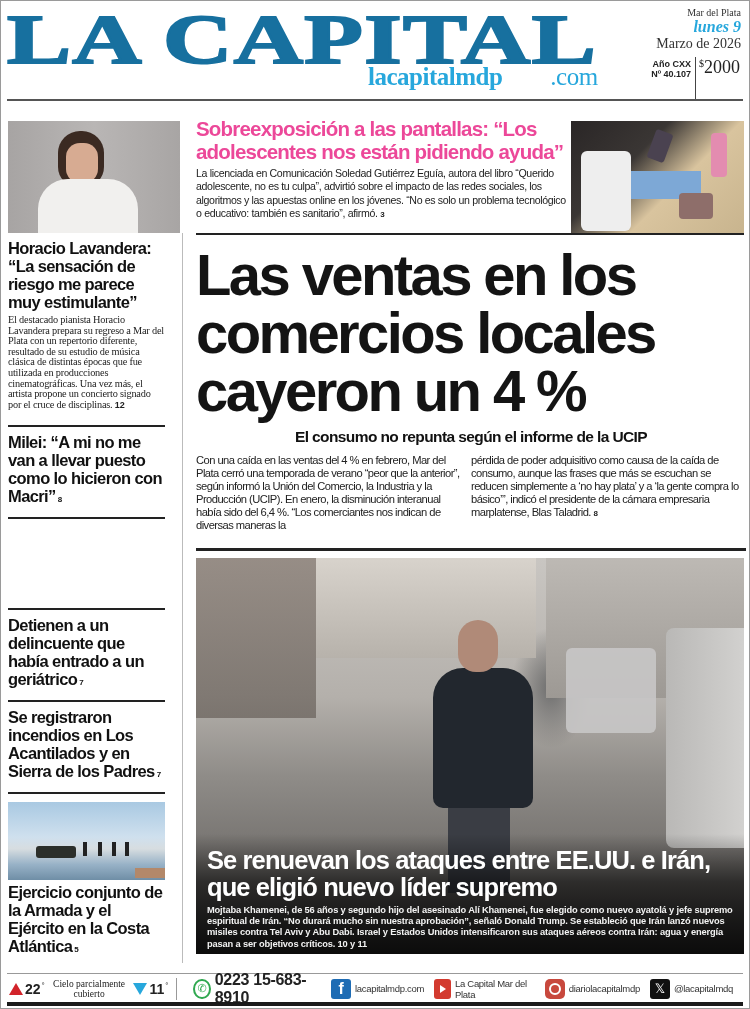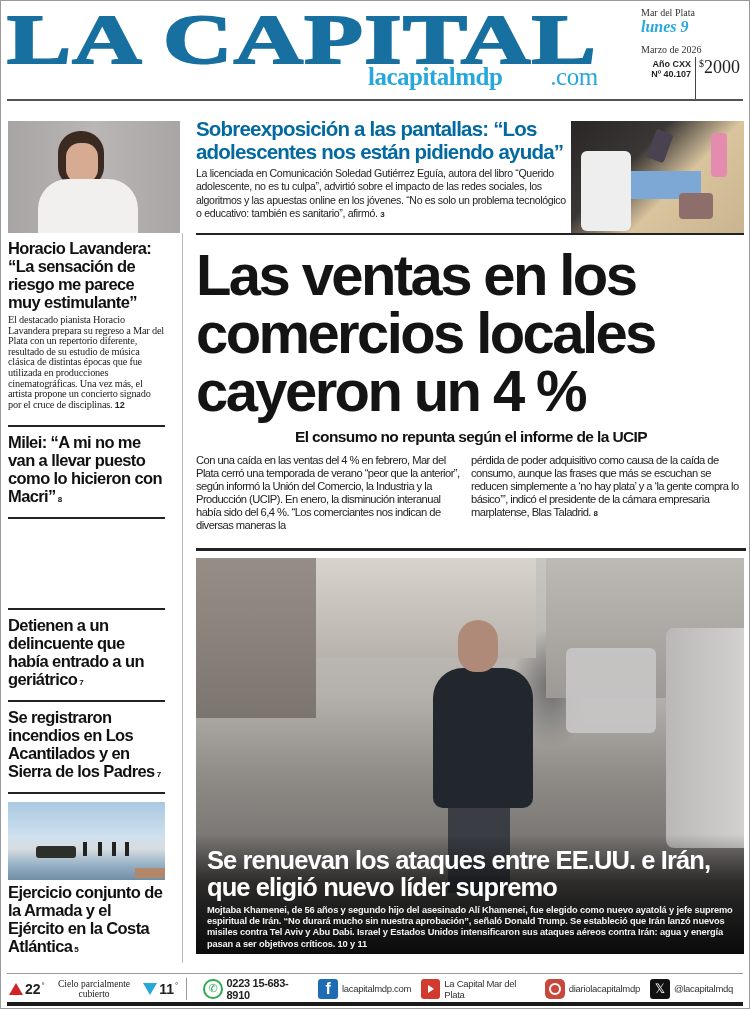--- a/index.html
+++ b/index.html
@@ -4,41 +4,41 @@
 <style>
   * { box-sizing: border-box; margin: 0; padding: 0; }
   html, body { width: 750px; height: 1009px; background: #ffffff; overflow: hidden; }
   body { font-family: "Liberation Sans", sans-serif; color: #111; position: relative; }
   .page { position: absolute; left: 0; top: 0; width: 750px; height: 1009px; border: 1px solid #9a9a9a; }
 
   
   .logo { position: absolute; left: 6px; top: 4px; font-family: "Liberation Serif", "DejaVu Serif", serif; font-weight: 900; font-size: 70px; letter-spacing: 1px; color: #17709f; line-height: 70px; transform: scaleX(1.37); transform-origin: left top; white-space: nowrap; -webkit-text-stroke: 2px #17709f; }
   .site-url { position: absolute; left: 367px; top: 62px; font-family: "Liberation Serif", serif; font-weight: bold; font-size: 25px; color: #27a7dc; letter-spacing: -0.5px; }
   .site-url .tld { font-weight: normal; margin-left: 48px; }
-  .dateblock { position: absolute; left: 640px; top: 6px; width: 100px; text-align: left; font-family: "Liberation Serif", serif; }
+  .dateblock { position: absolute; left: 640px; top: 6px; width: 100px; text-align: right; font-family: "Liberation Serif", serif; }
   .dateblock .city { font-size: 10px; color: #333; }
   .dateblock .day { font-size: 16px; color: #27a7dc; font-style: italic; font-weight: bold; line-height: 18px; }
-  .dateblock .month { font-size: 10px; color: #333; margin-top: 8px; }
+  .dateblock .month { font-size: 14px; color: #333; }
   .issue { position: absolute; left: 648px; top: 58px; font-family: "Liberation Sans", sans-serif; font-size: 9px; font-weight: bold; color: #222; line-height: 10px; text-align: right; width: 42px; }
   .issue-divider { position: absolute; left: 694px; top: 56px; width: 1px; height: 42px; background: #444; }
   .price { position: absolute; left: 698px; top: 56px; font-family: "Liberation Serif", serif; font-size: 18px; color: #222; }
   .price sup { font-size: 10px; vertical-align: 6px; }
   .mast-rule { position: absolute; left: 6px; top: 98px; width: 736px; height: 2px; background: #555; }
   .photo { position: absolute; overflow: hidden; }
   .left-photo { left: 7px; top: 120px; width: 172px; height: 112px; background: linear-gradient(90deg, #a7a4a3 0%, #b9b6b5 50%, #a8a5a4 100%); }
   .story { position: absolute; left: 7px; width: 158px; }
   .story h3 { font-family: "Liberation Sans", sans-serif; font-weight: 900; font-size: 16.5px; line-height: 18px; letter-spacing: -0.6px; color: #111; }
   .story h3 .pg { font-size: 8px; font-weight: bold; margin-left: 2px; }
   .story p.body-serif { font-family: "Liberation Serif", serif; font-size: 10.3px; line-height: 10.6px; color: #222; margin-top: 4px; letter-spacing: -0.2px; }
   .story p .pg { font-family: "Liberation Sans", sans-serif; font-weight: bold; font-size: 9px; }
   .hrule { position: absolute; left: 7px; width: 157px; height: 2px; background: #222; }
 
   
   .teaser { position: absolute; left: 195px; top: 116px; width: 370px; }
-  .teaser h2 { font-family: "Liberation Sans", sans-serif; font-weight: 900; font-size: 20.5px; line-height: 23px; letter-spacing: -0.8px; color: #0369a1; }
+  .teaser h2 { font-family: "Liberation Sans", sans-serif; font-weight: 900; font-size: 20.5px; line-height: 23px; letter-spacing: -0.8px; color: #ec4899; }
   .teaser p { font-family: "Liberation Sans", sans-serif; font-size: 10.6px; line-height: 13.3px; color: #222; margin-top: 4px; letter-spacing: -0.35px; }
   .teaser p .pg { font-weight: bold; font-size: 8px; }
   .teaser-photo { left: 570px; top: 120px; width: 173px; height: 112px; background: linear-gradient(135deg, #2a2626 0%, #3a3634 35%, #d9c49e 60%, #c8b48e 100%); }
   .teaser-rule { position: absolute; left: 195px; top: 232px; width: 548px; height: 2px; background: #222; }
 
   
   .main-head { position: absolute; left: 195px; top: 245px; width: 550px; font-family: "Liberation Sans", sans-serif; font-weight: 900; font-size: 58px; line-height: 58px; letter-spacing: -2.6px; color: #141414; }
   .main-sub { position: absolute; left: 195px; top: 427px; width: 550px; text-align: center; font-family: "Liberation Sans", sans-serif; font-weight: 900; font-size: 15.5px; letter-spacing: -0.6px; color: #111; }
   .main-body { position: absolute; top: 453px; width: 272px; font-family: "Liberation Sans", sans-serif; font-size: 11.2px; line-height: 13.1px; letter-spacing: -0.55px; color: #222; }
   .main-body.c1 { left: 195px; }
@@ -71,21 +71,21 @@
   .foot-rule-top { position: absolute; left: 6px; top: 972px; width: 736px; height: 1px; background: #999; }
   .foot-rule-bot { position: absolute; left: 6px; top: 1001px; width: 736px; height: 4px; background: #1a1a1a; }
   .footer { position: absolute; left: 6px; top: 975px; width: 736px; height: 25px; display: flex; align-items: center; font-family: "Liberation Sans", sans-serif; }
   .tri-up { width: 0; height: 0; border-left: 7px solid transparent; border-right: 7px solid transparent; border-bottom: 12px solid #d2232a; margin-left: 2px; }
   .tri-down { width: 0; height: 0; border-left: 7px solid transparent; border-right: 7px solid transparent; border-top: 12px solid #27a7dc; margin-left: 6px; }
   .temp { font-weight: bold; font-size: 14px; margin-left: 2px; color: #222; text-align: center; }
   .temp sup { font-size: 8px; font-weight: normal; vertical-align: 6px; margin-left: 1px; }
   .weather { font-family: "Liberation Serif", serif; font-size: 9.5px; line-height: 10px; text-align: center; width: 90px; margin-left: 6px; color: #222; }
   .foot-div { width: 1px; height: 22px; background: #999; margin-left: 8px; margin-right: 16px; }
   .social { display: flex; align-items: center; margin-right: 10px; font-size: 9.5px; color: #333; letter-spacing: -0.3px; }
-  .social .phone { font-weight: bold; font-size: 11px; color: #222; letter-spacing: -0.3px; }
+  .social .phone { font-weight: bold; font-size: 16px; color: #222; letter-spacing: -0.3px; }
   .ico { width: 20px; height: 20px; display: inline-flex; align-items: center; justify-content: center; margin-right: 4px; border-radius: 3px; }
   .ico-wa { border-radius: 50%; border: 2px solid #2fa84f; color: #2fa84f; font-size: 11px; }
   .ico-fb { background: #1e6cb4; color: #fff; font-weight: bold; font-size: 16px; font-family: "Liberation Sans", sans-serif; }
   .ico-yt { background: #d33a2f; }
   .ico-yt::before { content: ""; width: 0; height: 0; border-top: 4px solid transparent; border-bottom: 4px solid transparent; border-left: 6px solid #fff; }
   .ico-ig { background: #c8483d; border-radius: 5px; }
   .ico-ig::before { content: ""; width: 8px; height: 8px; border: 2px solid #fff; border-radius: 50%; }
   .ico-x { background: #111; color: #fff; font-size: 13px; }
 </style>
 </head>

